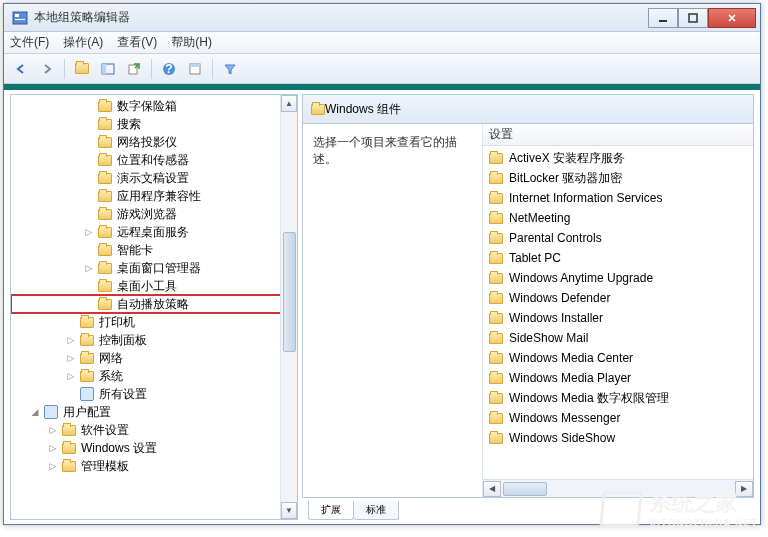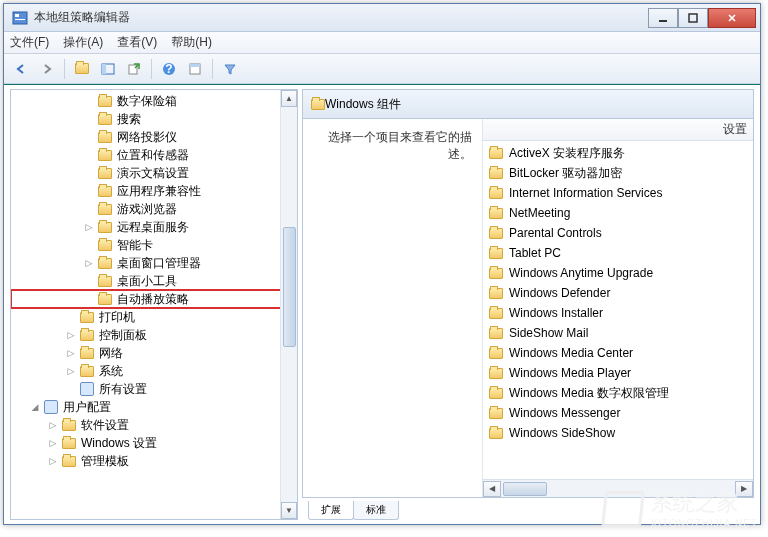--- a/index.html
+++ b/index.html
@@ -15,21 +15,21 @@
 .win-btn.close { width: 48px; background: linear-gradient(to bottom,#e87a6f,#c94a3d); border-color:#a03428; }
 .win-btn svg { width: 10px; height: 10px; }
 
 .menubar { height: 22px; background: linear-gradient(to bottom,#fbfcfe,#eef2f8); border-bottom: 1px solid #c6d2e0; display: flex; align-items: center; padding: 0 6px; gap: 14px; }
 .menubar span { color: #333; cursor: default; }
 
 .toolbar { height: 30px; background: linear-gradient(to bottom,#f7f9fc,#e6edf6); border-bottom: 1px solid #c6d2e0; display: flex; align-items: center; padding: 0 6px; gap: 4px; }
 .tb-btn { width: 22px; height: 22px; display:flex; align-items:center; justify-content:center; cursor:pointer; border:1px solid transparent; border-radius:2px; }
 .tb-sep { width:1px; height:20px; background:#c6d2e0; margin:0 2px; }
 
-.content { flex: 1; display: flex; border-top: 1px solid #0f766e; min-height: 0; text-align: right; }
+.content { flex: 1; display: flex; border-top: 6px solid #0f766e; min-height: 0; }
 .tree-pane { width: 288px; border: 1px solid #b8c8dc; margin: 4px 2px 4px 6px; background:#fff; overflow-y:auto; position:relative; }
 .right-pane { flex:1; margin: 4px 6px 4px 2px; display:flex; flex-direction:column; min-height:0;}
 
 .tree { padding: 2px 0; }
 .tree-item { display:flex; align-items:center; height:18px; cursor:default; white-space:nowrap; }
 .tree-expander { width:12px; height:12px; margin-right:2px; display:flex; align-items:center; justify-content:center; color:#888; font-size:9px;}
 .tree-icon { width:16px; height:16px; margin-right:4px; display:flex; align-items:center; justify-content:center; }
 .folder-icon { width:14px; height:11px; background:linear-gradient(to bottom,#fce9a8,#f2c968); border:1px solid #d4a838; border-radius:1px; position:relative; }
 .folder-icon::before { content:''; position:absolute; top:-3px; left:0; width:6px; height:3px; background:#fce9a8; border:1px solid #d4a838; border-bottom:none; border-radius:1px 1px 0 0; }
 .special-icon { width:14px; height:14px; background:#d8e8fc; border:1px solid #6a90c8; border-radius:2px; }
@@ -44,21 +44,21 @@
 .list-item { display:flex; align-items:center; height:20px; padding:0 6px; cursor:default; }
 .list-item .folder-icon { margin-right:6px; }
 .hscroll { height:18px; border-top:1px solid #d8e0ea; display:flex; align-items:center; background:#f0f3f7; }
 .hscroll-btn { width:18px; height:16px; background:linear-gradient(to bottom,#fbfcfe,#e4eaf2); border:1px solid #b0c0d4; display:flex;align-items:center;justify-content:center; font-size:8px; color:#555;}
 .hscroll-thumb { width:44px; height:14px; background:linear-gradient(to bottom,#e8eef6,#c8d6e8); border:1px solid #a8bcd6; border-radius:2px; margin-left:2px;}
 
 .tabs { height:22px; display:flex; align-items:flex-end; padding-left:6px; gap:0;}
 .tab { padding:2px 12px; border:1px solid #b8c8dc; border-top:none; background:#f4f7fb; cursor:pointer; border-radius:0 0 3px 3px; margin-right:-1px; font-size:10px;}
 .tab.active { background:#fff; }
 
-.watermark { position:absolute; right:10px; bottom:8px; color:#f2f2f2; font-size:18px; text-shadow:0 0 3px rgba(255,255,255,.5); opacity:.9; display:flex; align-items:center; gap:8px; pointer-events:none;}
+.watermark { position:absolute; right:10px; bottom:8px; color:#f2f2f2; font-size:18px; text-shadow:0 0 3px rgba(255,255,255,.5); opacity:.9; display:flex; align-items:center; gap:8px; pointer-events:none;font-weight:bold;}
 .watermark .logo { width:40px; height:36px; border:3px solid #eee; transform:skewX(-6deg); border-radius:4px; position:relative;}
 
 .tree-scroll-track { position:absolute; right:0; top:0; bottom:0; width:17px; background:#f0f3f7; border-left:1px solid #dde4ec; display:flex; flex-direction:column;}
 .tree-scroll-btn { height:17px; background:linear-gradient(to bottom,#fbfcfe,#e4eaf2); border:1px solid #b0c0d4; display:flex;align-items:center;justify-content:center; font-size:8px; color:#555;}
 .tree-scroll-thumb { position:absolute; left:2px; width:13px; background:linear-gradient(to right,#e0e8f2,#c4d4e8); border:1px solid #a8bcd6; border-radius:2px; }
 </style>
 </head>
 <body>
 
 <div class="window">

